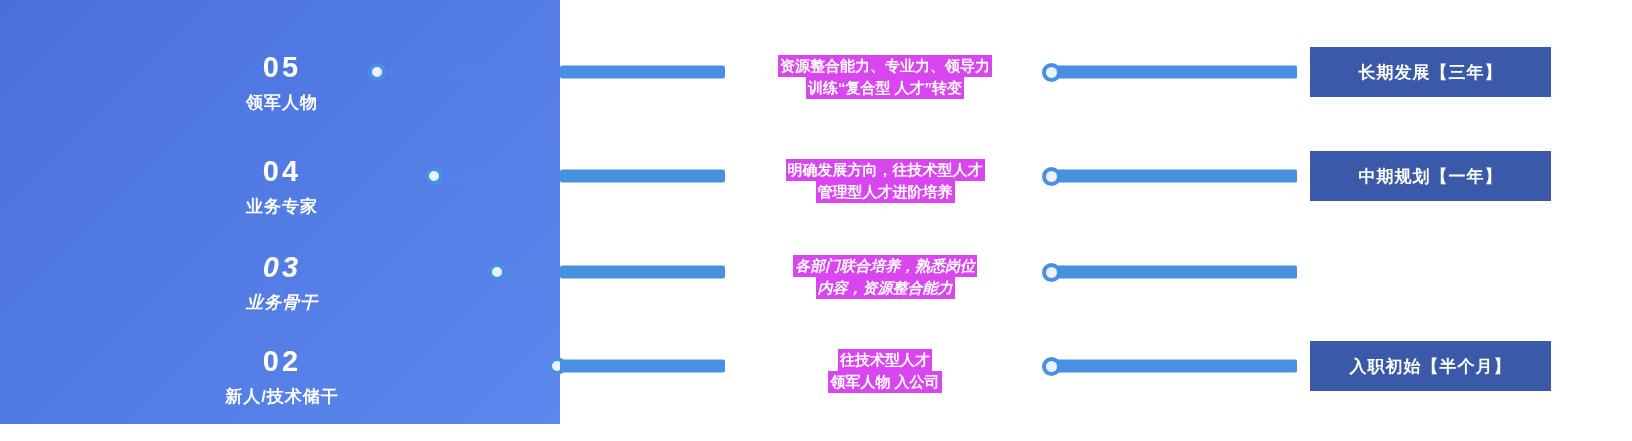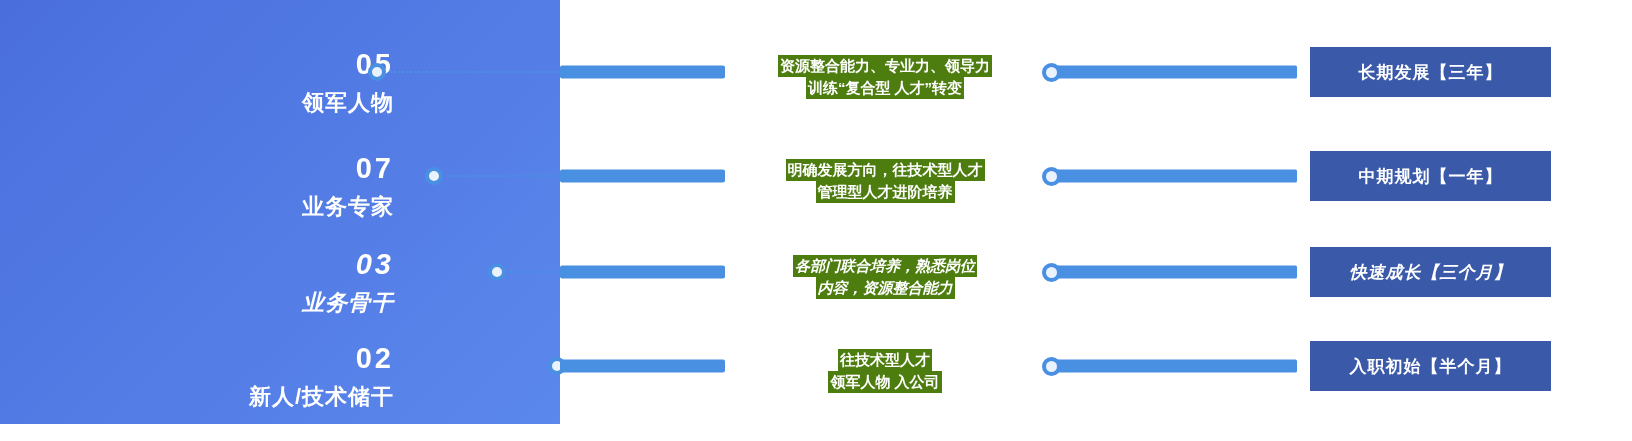--- a/index.html
+++ b/index.html
@@ -17,25 +17,25 @@
   }
   .row{position:absolute;left:0;width:100%;height:110px;}
   .r0{top:17px;}
   .r1{top:121px;}
   .r2{top:217px;font-style:italic;}
   .r3{top:311px;}
 
   .vc{position:absolute;top:50%;transform:translateY(-50%);}
 
   .level-block{
-    left:170px;width:224px;text-align:right;color:#ffffff;
+    left:170px;width:224px;text-align:center;color:#ffffff;
     transform:translateY(calc(-50% + 11px));
   }
   .level-number{font-size:29px;font-weight:700;letter-spacing:3px;line-height:1.1;}
-  .level-label{font-size:22px;font-weight:700;margin-top:7px;letter-spacing:1px;}
+  .level-label{font-size:17px;font-weight:700;margin-top:7px;letter-spacing:1px;}
 
   .dot{
     width:10px;height:10px;border-radius:50%;
     border:4px solid #4a90e2;background:#eaf2fd;
     box-sizing:content-box;
   }
   .r0 .dot{left:368px;}
   .r1 .dot{left:425px;}
   .r2 .dot{left:488px;}
   .r3 .dot{left:548px;}
@@ -49,21 +49,21 @@
     left:560px;width:165px;height:13px;
     background:#4a90e2;border-radius:2px;
   }
 
   .desc{
     left:730px;width:310px;text-align:center;
     transform:translateY(calc(-50% + 5px));
   }
   .desc div{line-height:0;}
   .desc-line{
-    display:inline-block;background:#4d7c0f;color:#ffffff;
+    display:inline-block;background:#d946ef;color:#ffffff;
     font-size:15px;font-weight:700;line-height:22px;
     padding:0 2px;white-space:nowrap;
   }
 
   .bar-right{
     left:1046px;width:251px;height:13px;
     background:#4a90e2;border-radius:8px 2px 2px 8px;
   }
   .bar-cap{
     position:absolute;left:-4px;top:50%;
@@ -99,21 +99,21 @@
       <div><span class="desc-line">训练“复合型 人才”转变</span></div>
     </div>
     <div class="vc bar-right">
       <span class="bar-cap"></span>
     </div>
     <div class="vc stage-btn">长期发展【三年】</div>
   </div>
 
   <div class="row r1">
     <div class="vc level-block">
-      <div class="level-number">07</div>
+      <div class="level-number">04</div>
       <div class="level-label">业务专家</div>
     </div>
     <div class="vc dot"></div>
     <div class="vc dotline"></div>
     <div class="vc bar-left"></div>
     <div class="vc desc">
       <div><span class="desc-line">明确发展方向，往技术型人才</span></div>
       <div><span class="desc-line">管理型人才进阶培养</span></div>
     </div>
     <div class="vc bar-right">
@@ -130,21 +130,20 @@
     <div class="vc dot"></div>
     <div class="vc dotline"></div>
     <div class="vc bar-left"></div>
     <div class="vc desc">
       <div><span class="desc-line">各部门联合培养，熟悉岗位</span></div>
       <div><span class="desc-line">内容，资源整合能力</span></div>
     </div>
     <div class="vc bar-right">
       <span class="bar-cap"></span>
     </div>
-    <div class="vc stage-btn">快速成长【三个月】</div>
   </div>
 
   <div class="row r3">
     <div class="vc level-block">
       <div class="level-number">02</div>
       <div class="level-label">新人/技术储干</div>
     </div>
     <div class="vc dot"></div>
 
     <div class="vc bar-left"></div>

